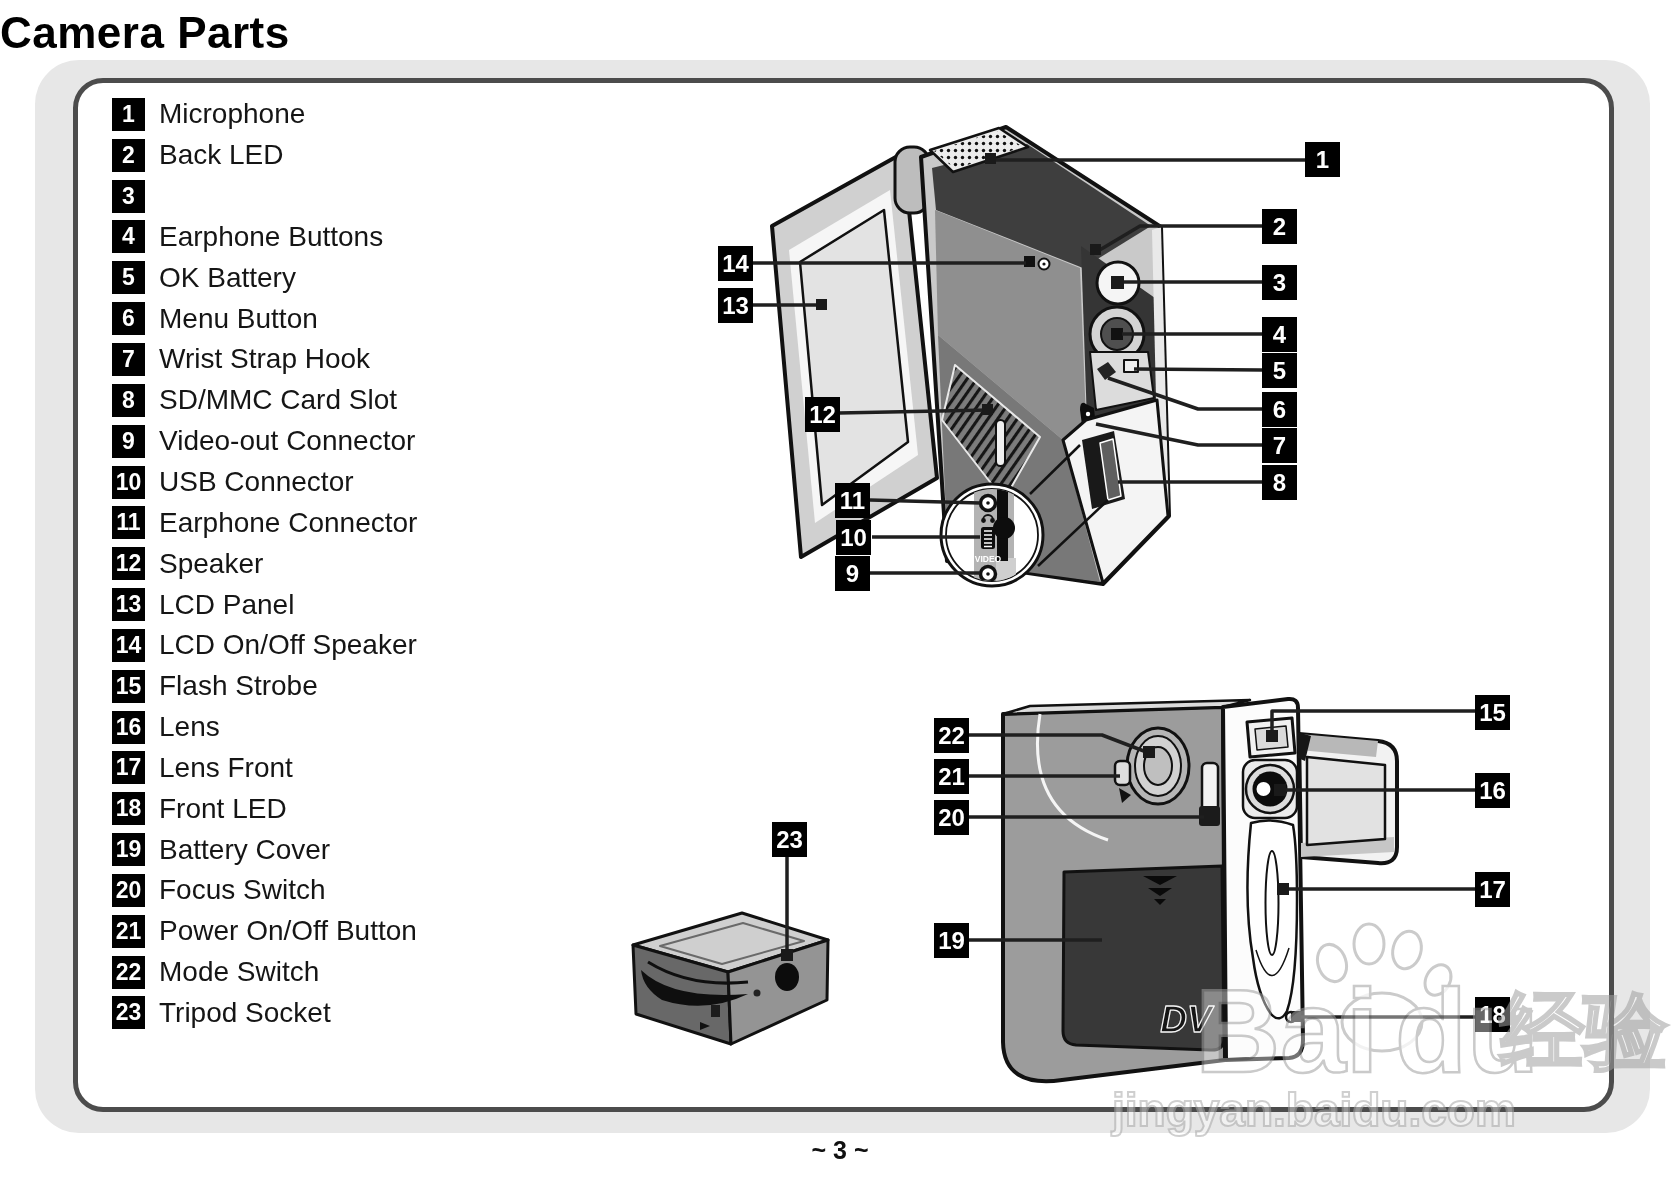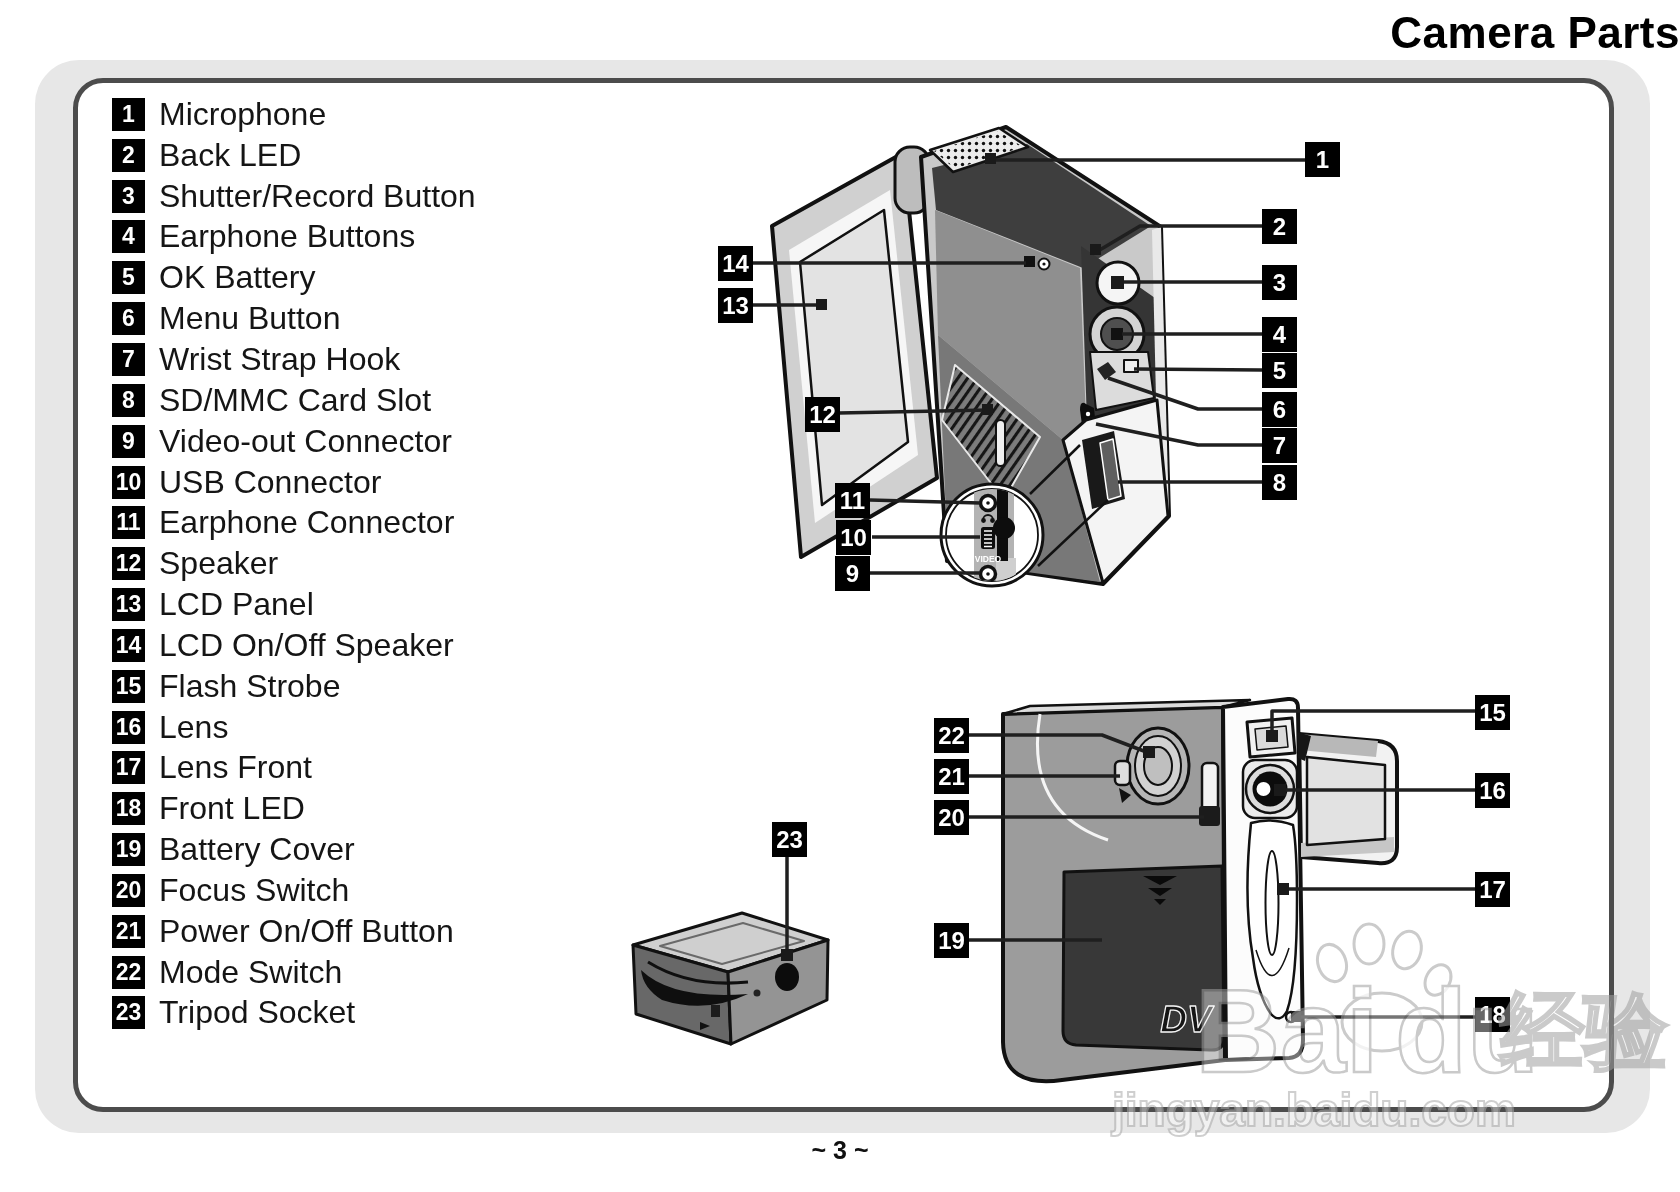--- a/index.html
+++ b/index.html
@@ -1,28 +1,28 @@
 <!DOCTYPE html>
 <html><head>
 <meta charset="utf-8">
 <style>
   html,body{margin:0;padding:0;background:#fff;}
   .page{position:relative;width:1680px;height:1192px;background:#fff;overflow:hidden;
         font-family:"Liberation Sans",sans-serif;color:#111;}
-  .title{position:absolute;top:8px;left:0;width:1680px;text-align:right;
+  .title{position:absolute;top:8px;left:0;width:1680px;text-align:left;
          font-size:44px;font-weight:bold;letter-spacing:0.5px;color:#000;}
   .outer-frame{position:absolute;left:35px;top:60px;width:1615px;height:1073px;
                background:#e7e7e7;border-radius:44px;}
   .inner-frame{position:absolute;left:73px;top:78px;width:1541px;height:1034px;
                box-sizing:border-box;background:#fff;border:5px solid #4c4c4c;border-radius:30px;}
   .parts-list{position:absolute;left:112px;top:94px;margin:0;padding:0;list-style:none;z-index:5;}
   .part-row{display:flex;align-items:center;height:40.85px;}
   .num{flex:none;width:33px;height:33px;background:#000;color:#fff;font-weight:bold;
        font-size:23px;display:flex;align-items:center;justify-content:center;}
-  .lbl{margin-left:14px;font-size:32px;color:#151515;white-space:nowrap;}
+  .lbl{margin-left:14px;font-size:28px;color:#151515;white-space:nowrap;}
   .art{position:absolute;left:0;top:0;z-index:4;pointer-events:none;}
   .co{position:absolute;width:35px;height:35px;background:#000;color:#fff;z-index:10;
       font-weight:bold;font-size:24px;display:flex;align-items:center;justify-content:center;}
   .pageno{position:absolute;top:1136px;left:0;width:1680px;text-align:center;
           font-size:25px;font-weight:bold;color:#111;}
   .wm{position:absolute;left:0;top:0;z-index:30;pointer-events:none;}
 </style>
 </head>
 <body>
 
@@ -36,21 +36,20 @@
     <li class="part-row">
         <span class="num">1</span>
         <span class="lbl">Microphone</span>
       </li>
     <li class="part-row">
         <span class="num">2</span>
         <span class="lbl">Back LED</span>
       </li>
     <li class="part-row">
         <span class="num">3</span>
-        <span class="lbl">Shutter/Record Button</span>
       </li>
     <li class="part-row">
         <span class="num">4</span>
         <span class="lbl">Earphone Buttons</span>
       </li>
     <li class="part-row">
         <span class="num">5</span>
         <span class="lbl">OK Battery</span>
       </li>
     <li class="part-row">

